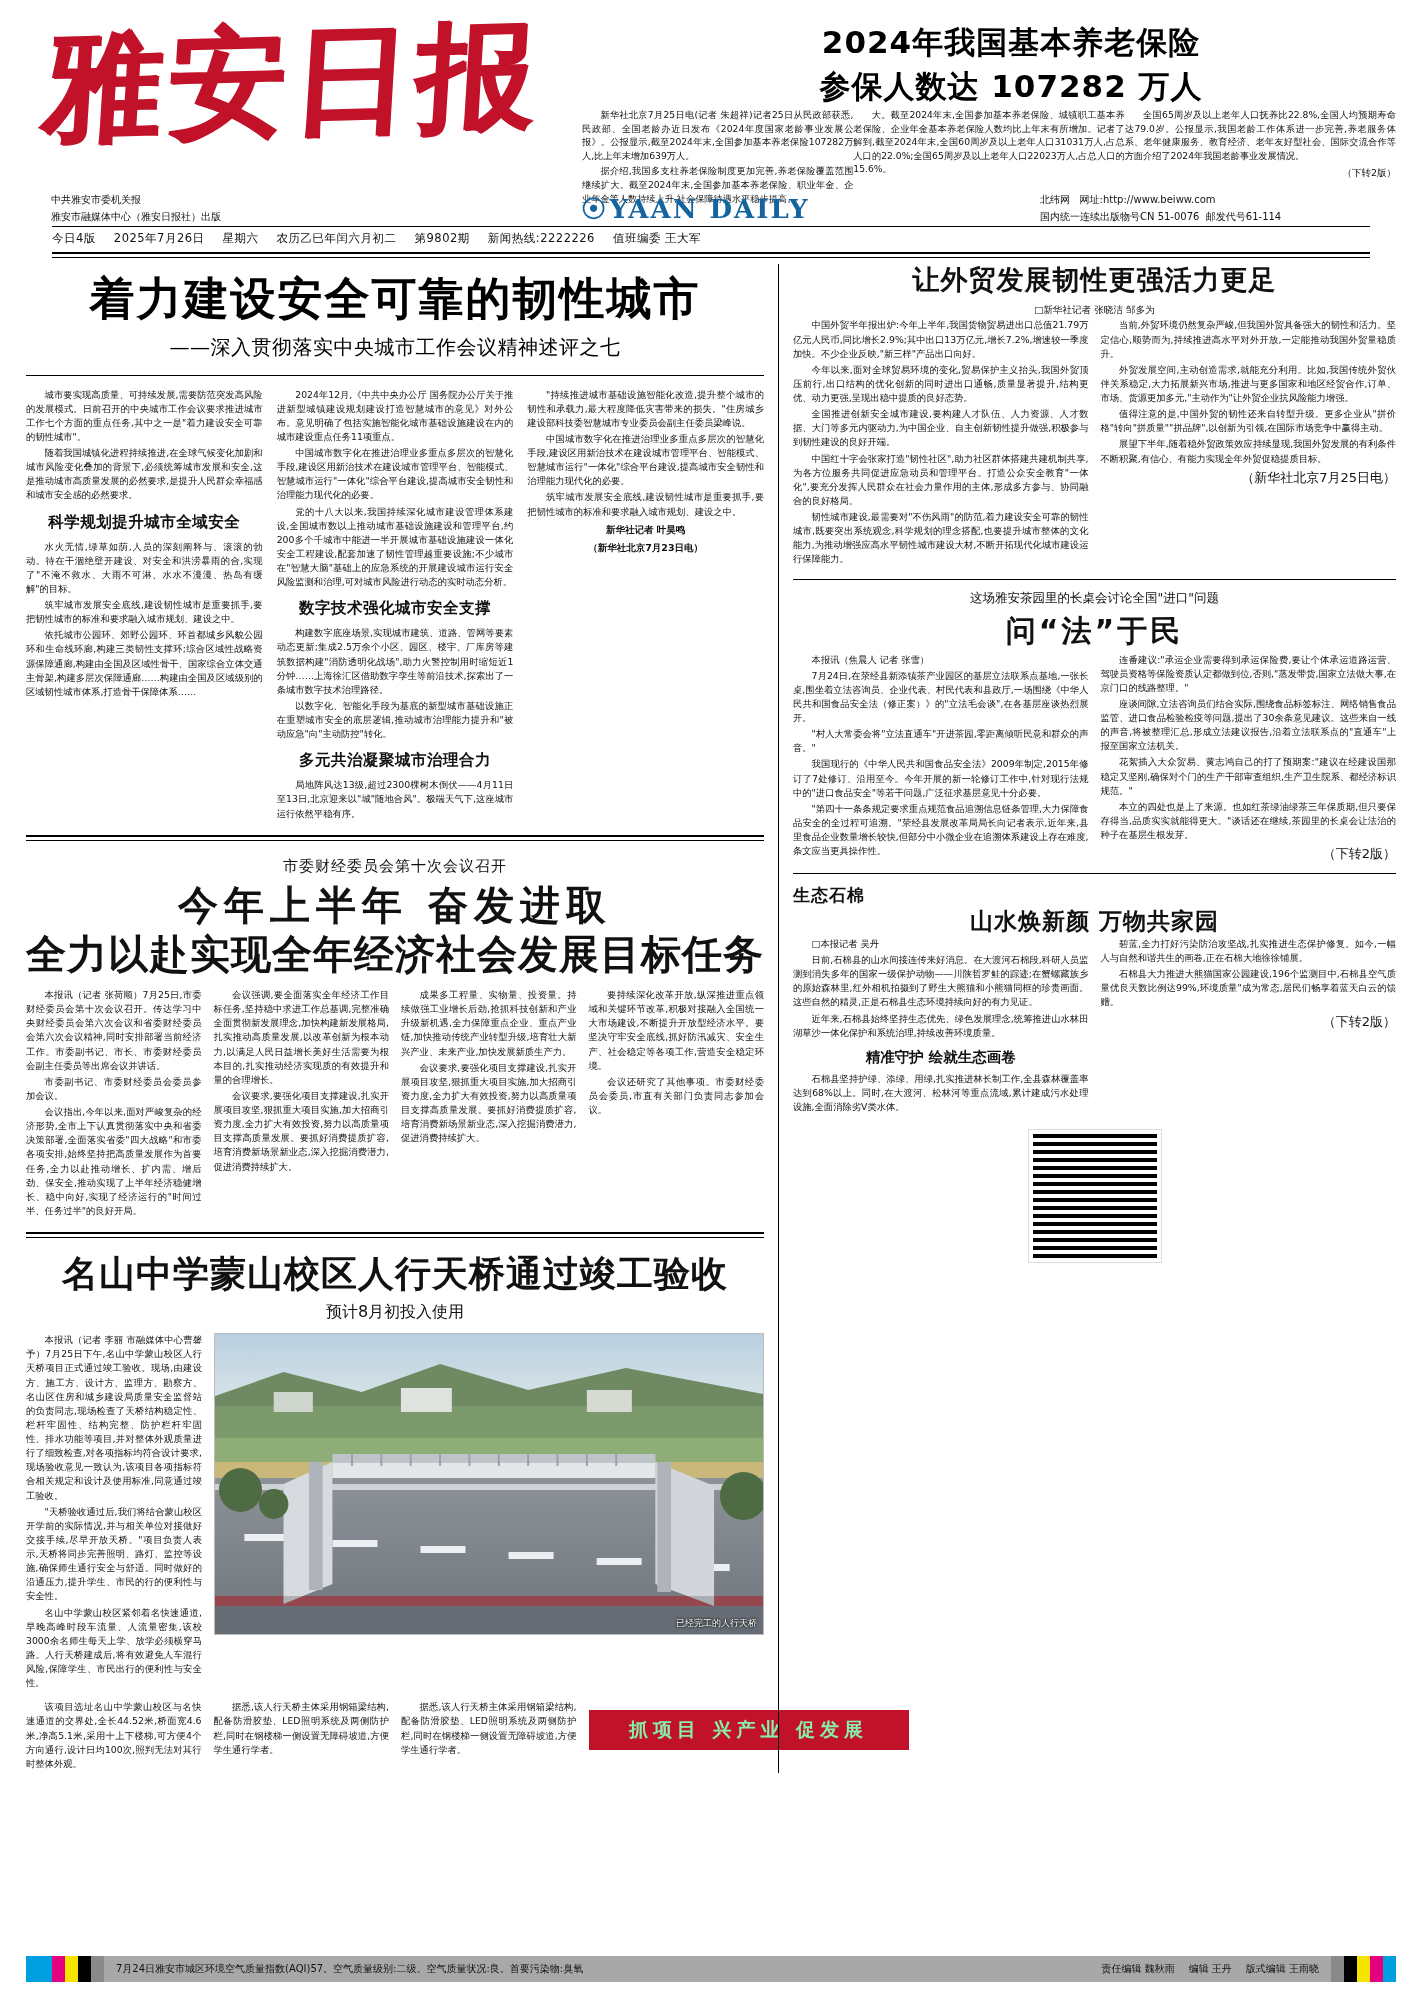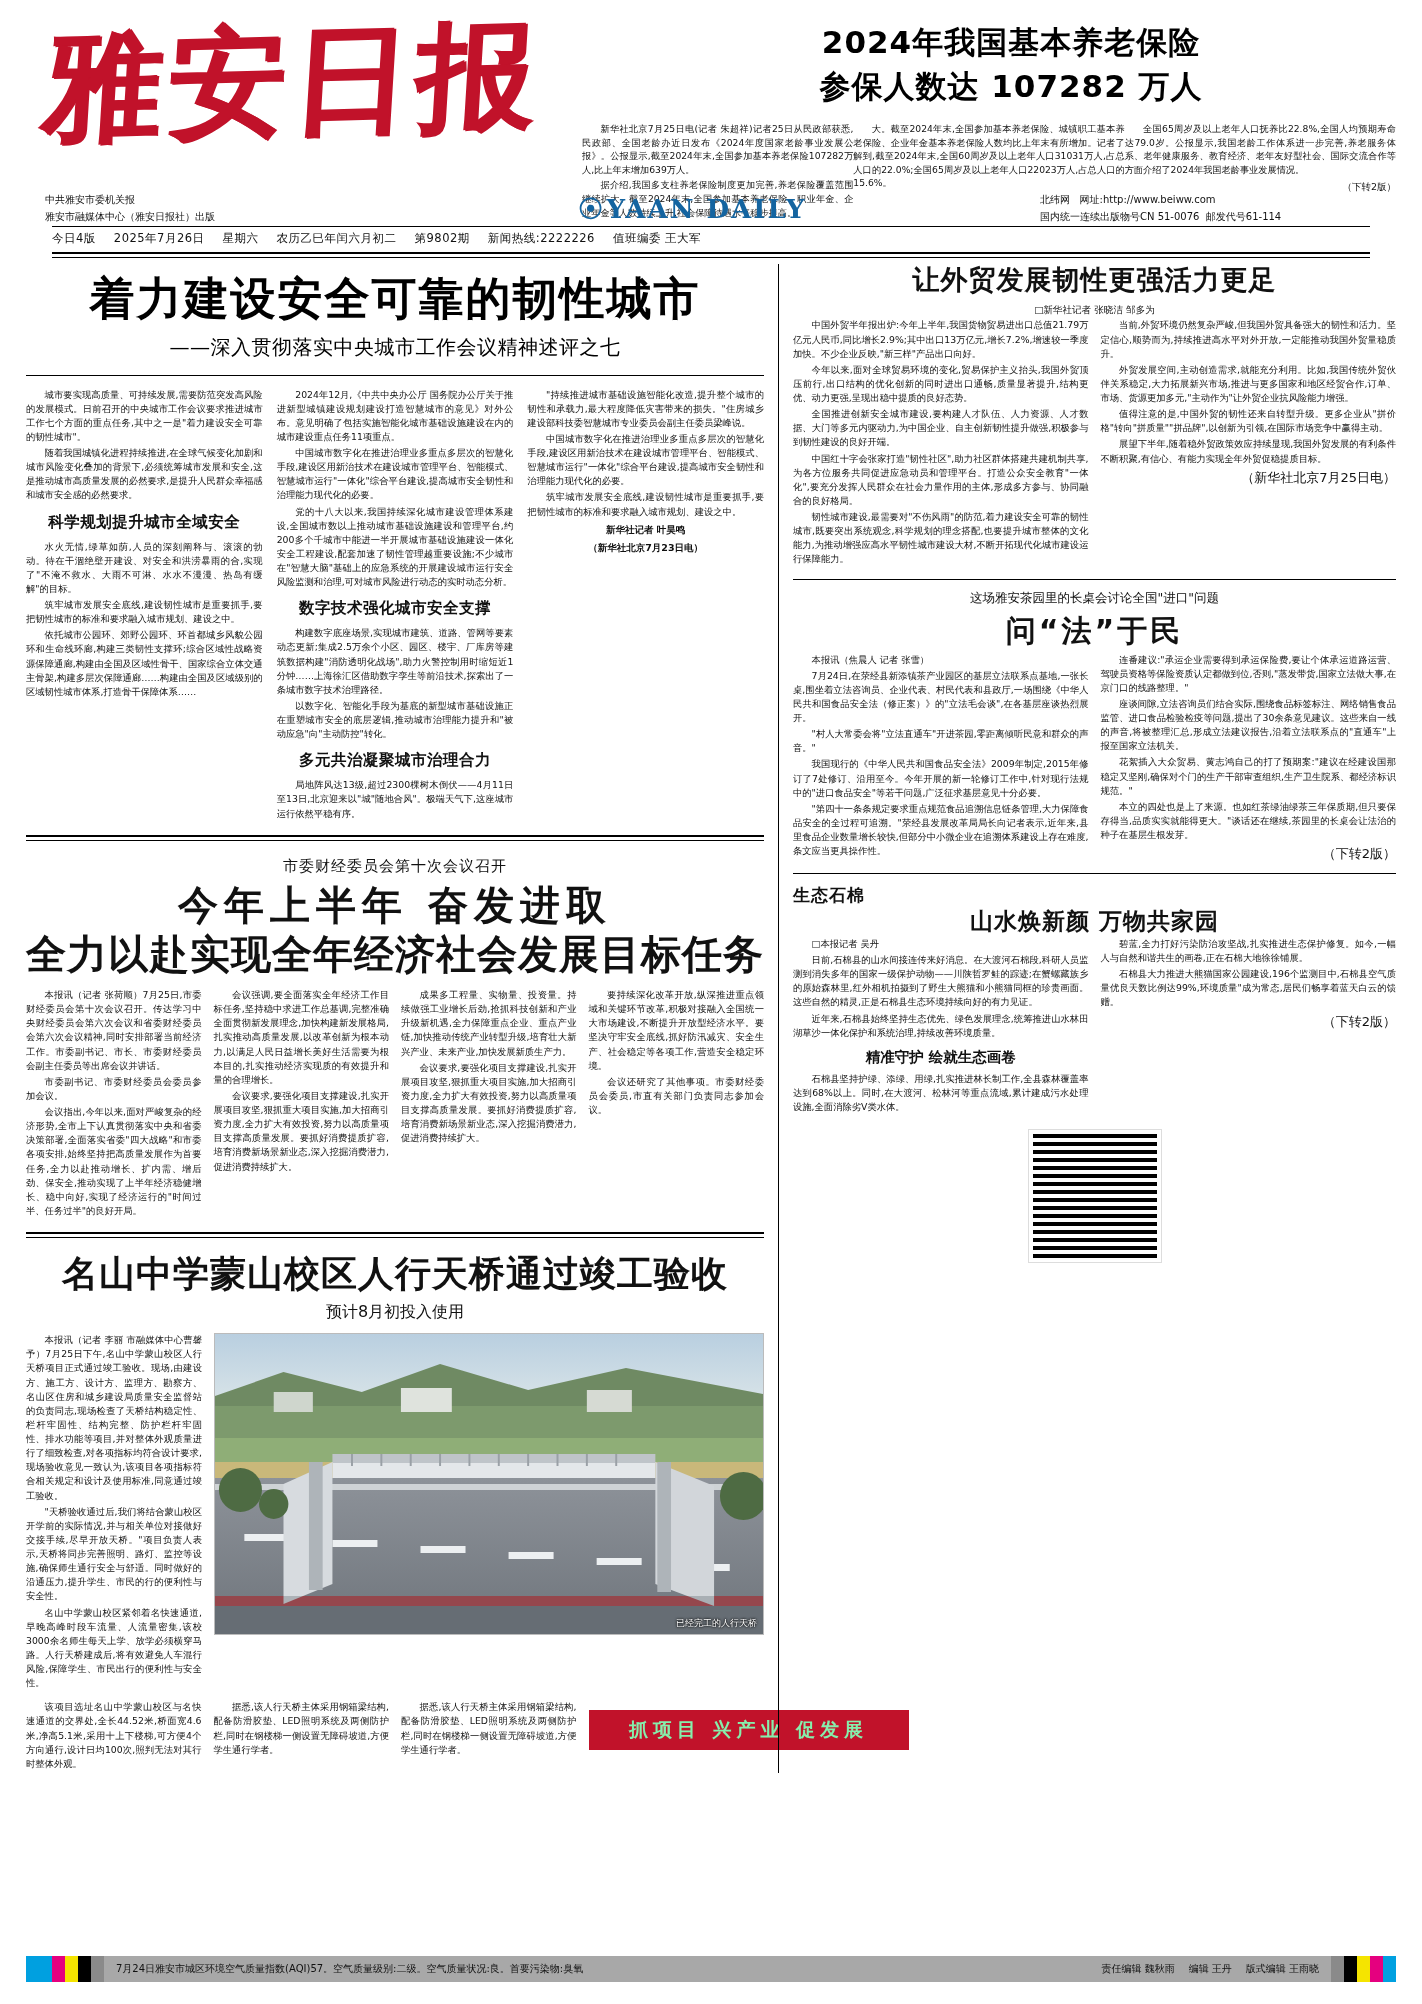--- a/index.html
+++ b/index.html
@@ -34,32 +34,32 @@
     text-align:center;
     font-family:"DejaVu Sans","Liberation Sans",sans-serif;
     font-weight:700;
     font-size:31px;
     line-height:1.42;
     letter-spacing:1px;
     color:#000;
     margin-left:60px;
   }
   .top-cols{
-    display:flex;margin-top:14px;margin-left:16px;justify-content:space-between;
+    display:flex;margin-left:16px;justify-content:space-between;
   }
   .top-cols .col{
     flex:1;font-size:9.2px;line-height:1.48;text-align:justify;
     font-family:"DejaVu Sans","Liberation Sans",sans-serif;
   }
   .top-cols .col p{margin:0 0 2px 0;text-indent:2em;}
   .cont{text-align:right;font-size:9.5px;margin-top:4px;}
 
   
   .mast-info{
-    position:absolute;left:19px;right:26px;top:192px;
+    position:absolute;left:25px;right:26px;top:192px;
     display:flex;align-items:flex-start;
   }
   .mi-left{width:300px;font-size:10px;line-height:1.65;}
   .mi-mid{flex:1;text-align:center;padding-top:2px;}
   .yaan-daily{
     color:#1464a0;font-weight:700;font-size:26px;letter-spacing:2px;
     font-family:"DejaVu Serif","Liberation Serif",serif;
     display:inline-block;
   }
   .swoosh{display:inline-block;color:#1464a0;font-size:26px;transform:rotate(-20deg);margin-right:2px;}

